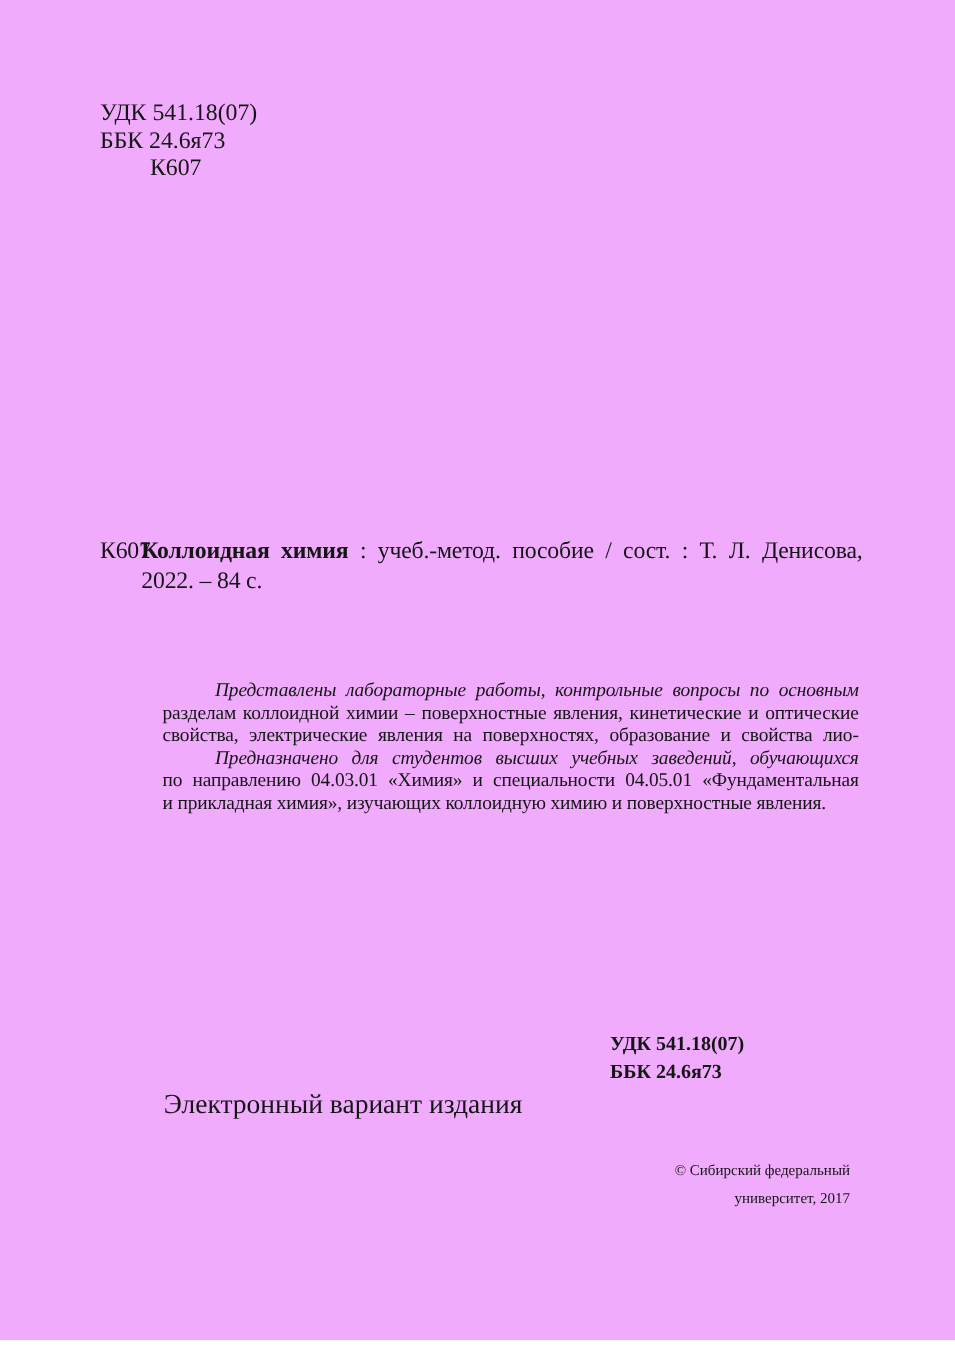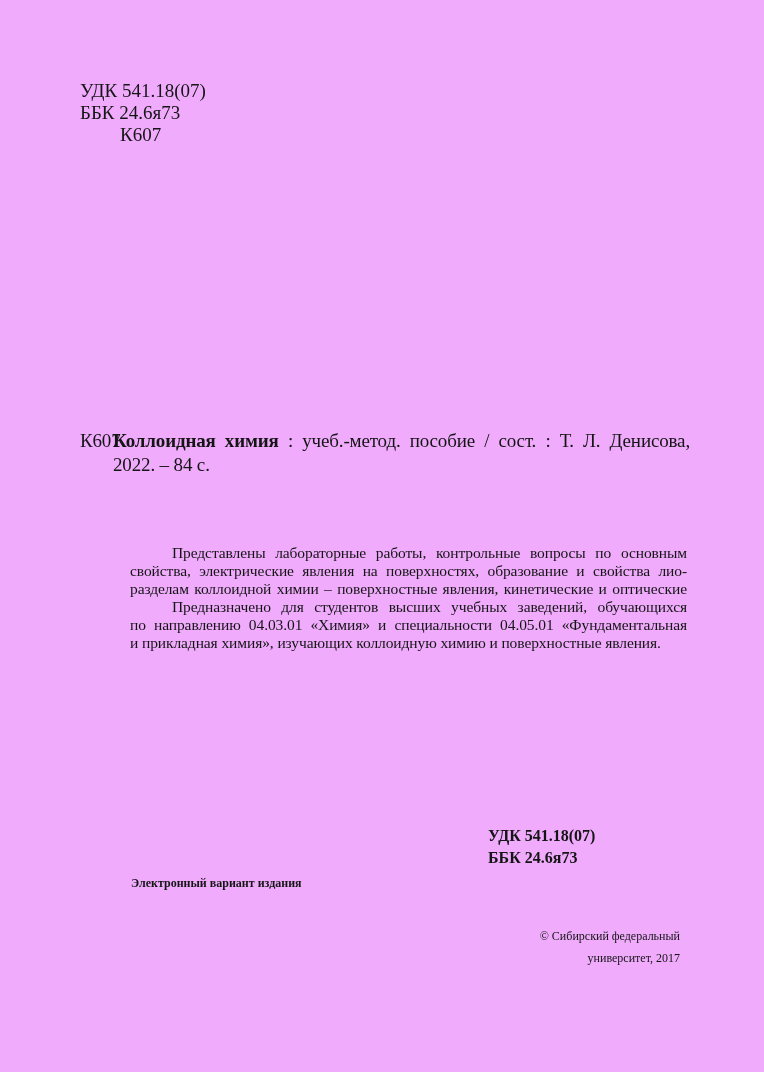--- a/index.html
+++ b/index.html
@@ -38,38 +38,38 @@
 
   
   .annotation {
     position: absolute;
     left: 130px; top: 544px;
     width: 557px;
     font-size: 15.5px;
     line-height: 18px;
     letter-spacing: -0.1px;
   }
-  .annotation .first { padding-left: 42px; }
+  .annotation .first { padding-left: 42px; font-style: italic; }
 
   
   .bottom-codes {
     position: absolute;
     left: 488px; top: 825px;
     font-size: 16px;
     font-weight: bold;
     line-height: 22px;
     white-space: nowrap;
   }
 
   
   .electronic {
     position: absolute;
     left: 131px; top: 872px;
-    font-size: 12px;
-    font-weight: bold;
+    font-size: 22px;
+    font-weight: normal;
     line-height: 22px;
     white-space: nowrap;
   }
 
   
   .copyright {
     position: absolute;
     right: 84px; top: 925px;
     font-size: 12px;
     line-height: 22px;
@@ -91,22 +91,22 @@
   <div class="biblio">
     <div class="biblio-label">К607</div>
     <div class="biblio-text">
       <div class="jline"><b>Коллоидная химия</b><span> : учеб.-метод. пособие / сост. : Т. Л. Денисова,</span></div>
       <div>2022. – 84 с.</div>
     </div>
   </div>
 
   <div class="annotation">
     <div class="jline first">Представлены лабораторные работы, контрольные вопросы по основным</div>
+    <div class="jline">разделам коллоидной химии – поверхностные явления, кинетические и оптические</div>
     <div class="jline">свойства, электрические явления на поверхностях, образование и свойства лио-</div>
-    <div class="jline">разделам коллоидной химии – поверхностные явления, кинетические и оптические</div>
     <div class="jline first">Предназначено для студентов высших учебных заведений, обучающихся</div>
     <div class="jline">по направлению 04.03.01 «Химия» и специальности 04.05.01 «Фундаментальная</div>
     <div>и прикладная химия», изучающих коллоидную химию и поверхностные явления.</div>
   </div>
 
   <div class="bottom-codes">
     <div>УДК 541.18(07)</div>
     <div>ББК 24.6я73</div>
   </div>
 

